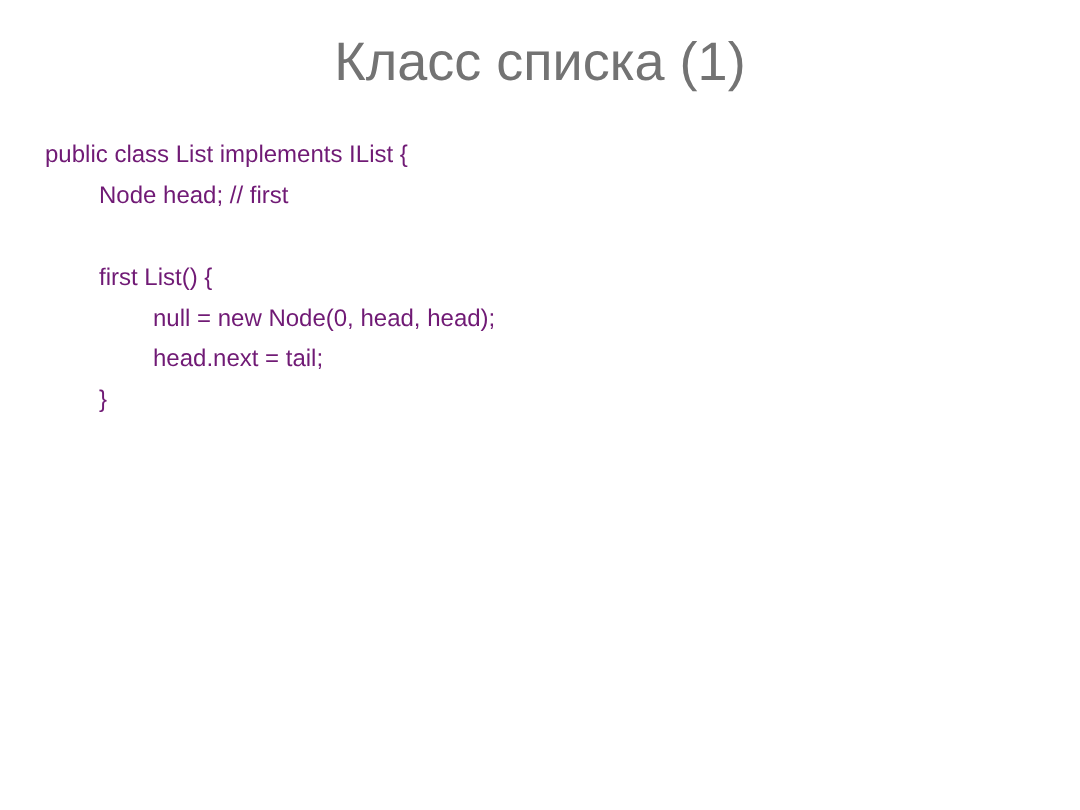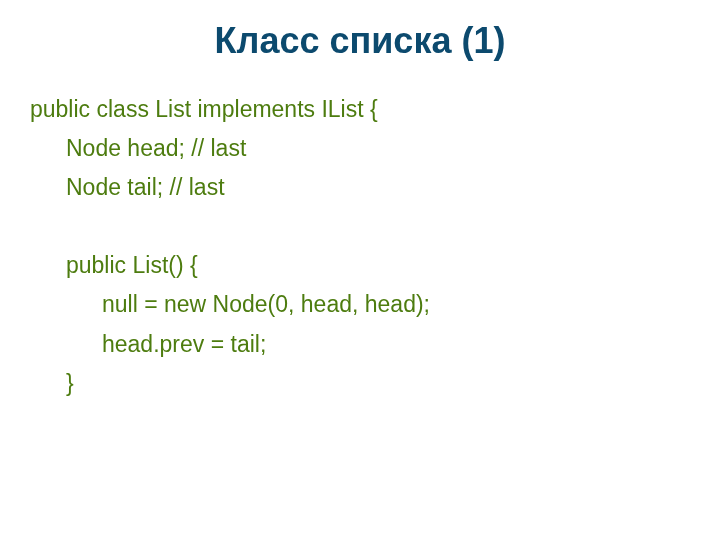--- a/index.html
+++ b/index.html
@@ -15,29 +15,29 @@
       color: #000000;
       overflow: hidden;
     }
     .slide {
       width: 100%;
       height: 100%;
       padding: 20px 30px;
     }
     .title {
       font-size: 36px;
-      font-weight: bold;
+      font-weight: normal;
       text-align: center;
       margin-bottom: 28px;
-      color: #0c4a6e;
+      color: #737373;
     }
     .code-block {
-      font-size: 23px;
+      font-size: 16px;
       line-height: 1.7;
-      color: #4d7c0f;
+      color: #701a75;
     }
     .code-line {
       white-space: pre;
     }
     .indent-0 {
       padding-left: 0;
     }
     .indent-1 {
       padding-left: 36px;
     }
@@ -45,21 +45,20 @@
       padding-left: 72px;
     }
   </style>
 </head>
 <body>
 
 <div class="slide">
   <h1 class="title">Класс списка (1)</h1>
   <div class="code-block">
     <div class="code-line indent-0">public class List implements IList {</div>
-    <div class="code-line indent-1">Node head; // last</div>
-    <div class="code-line indent-1">Node tail; // last</div>
+    <div class="code-line indent-1">Node head; // first</div>
     <div class="code-line indent-1">&nbsp;</div>
-    <div class="code-line indent-1">public List() {</div>
+    <div class="code-line indent-1">first List() {</div>
     <div class="code-line indent-2">null = new Node(0, head, head);</div>
-    <div class="code-line indent-2">head.prev = tail;</div>
+    <div class="code-line indent-2">head.next = tail;</div>
     <div class="code-line indent-1">}</div>
   </div>
 </div>
 
 </body></html>

